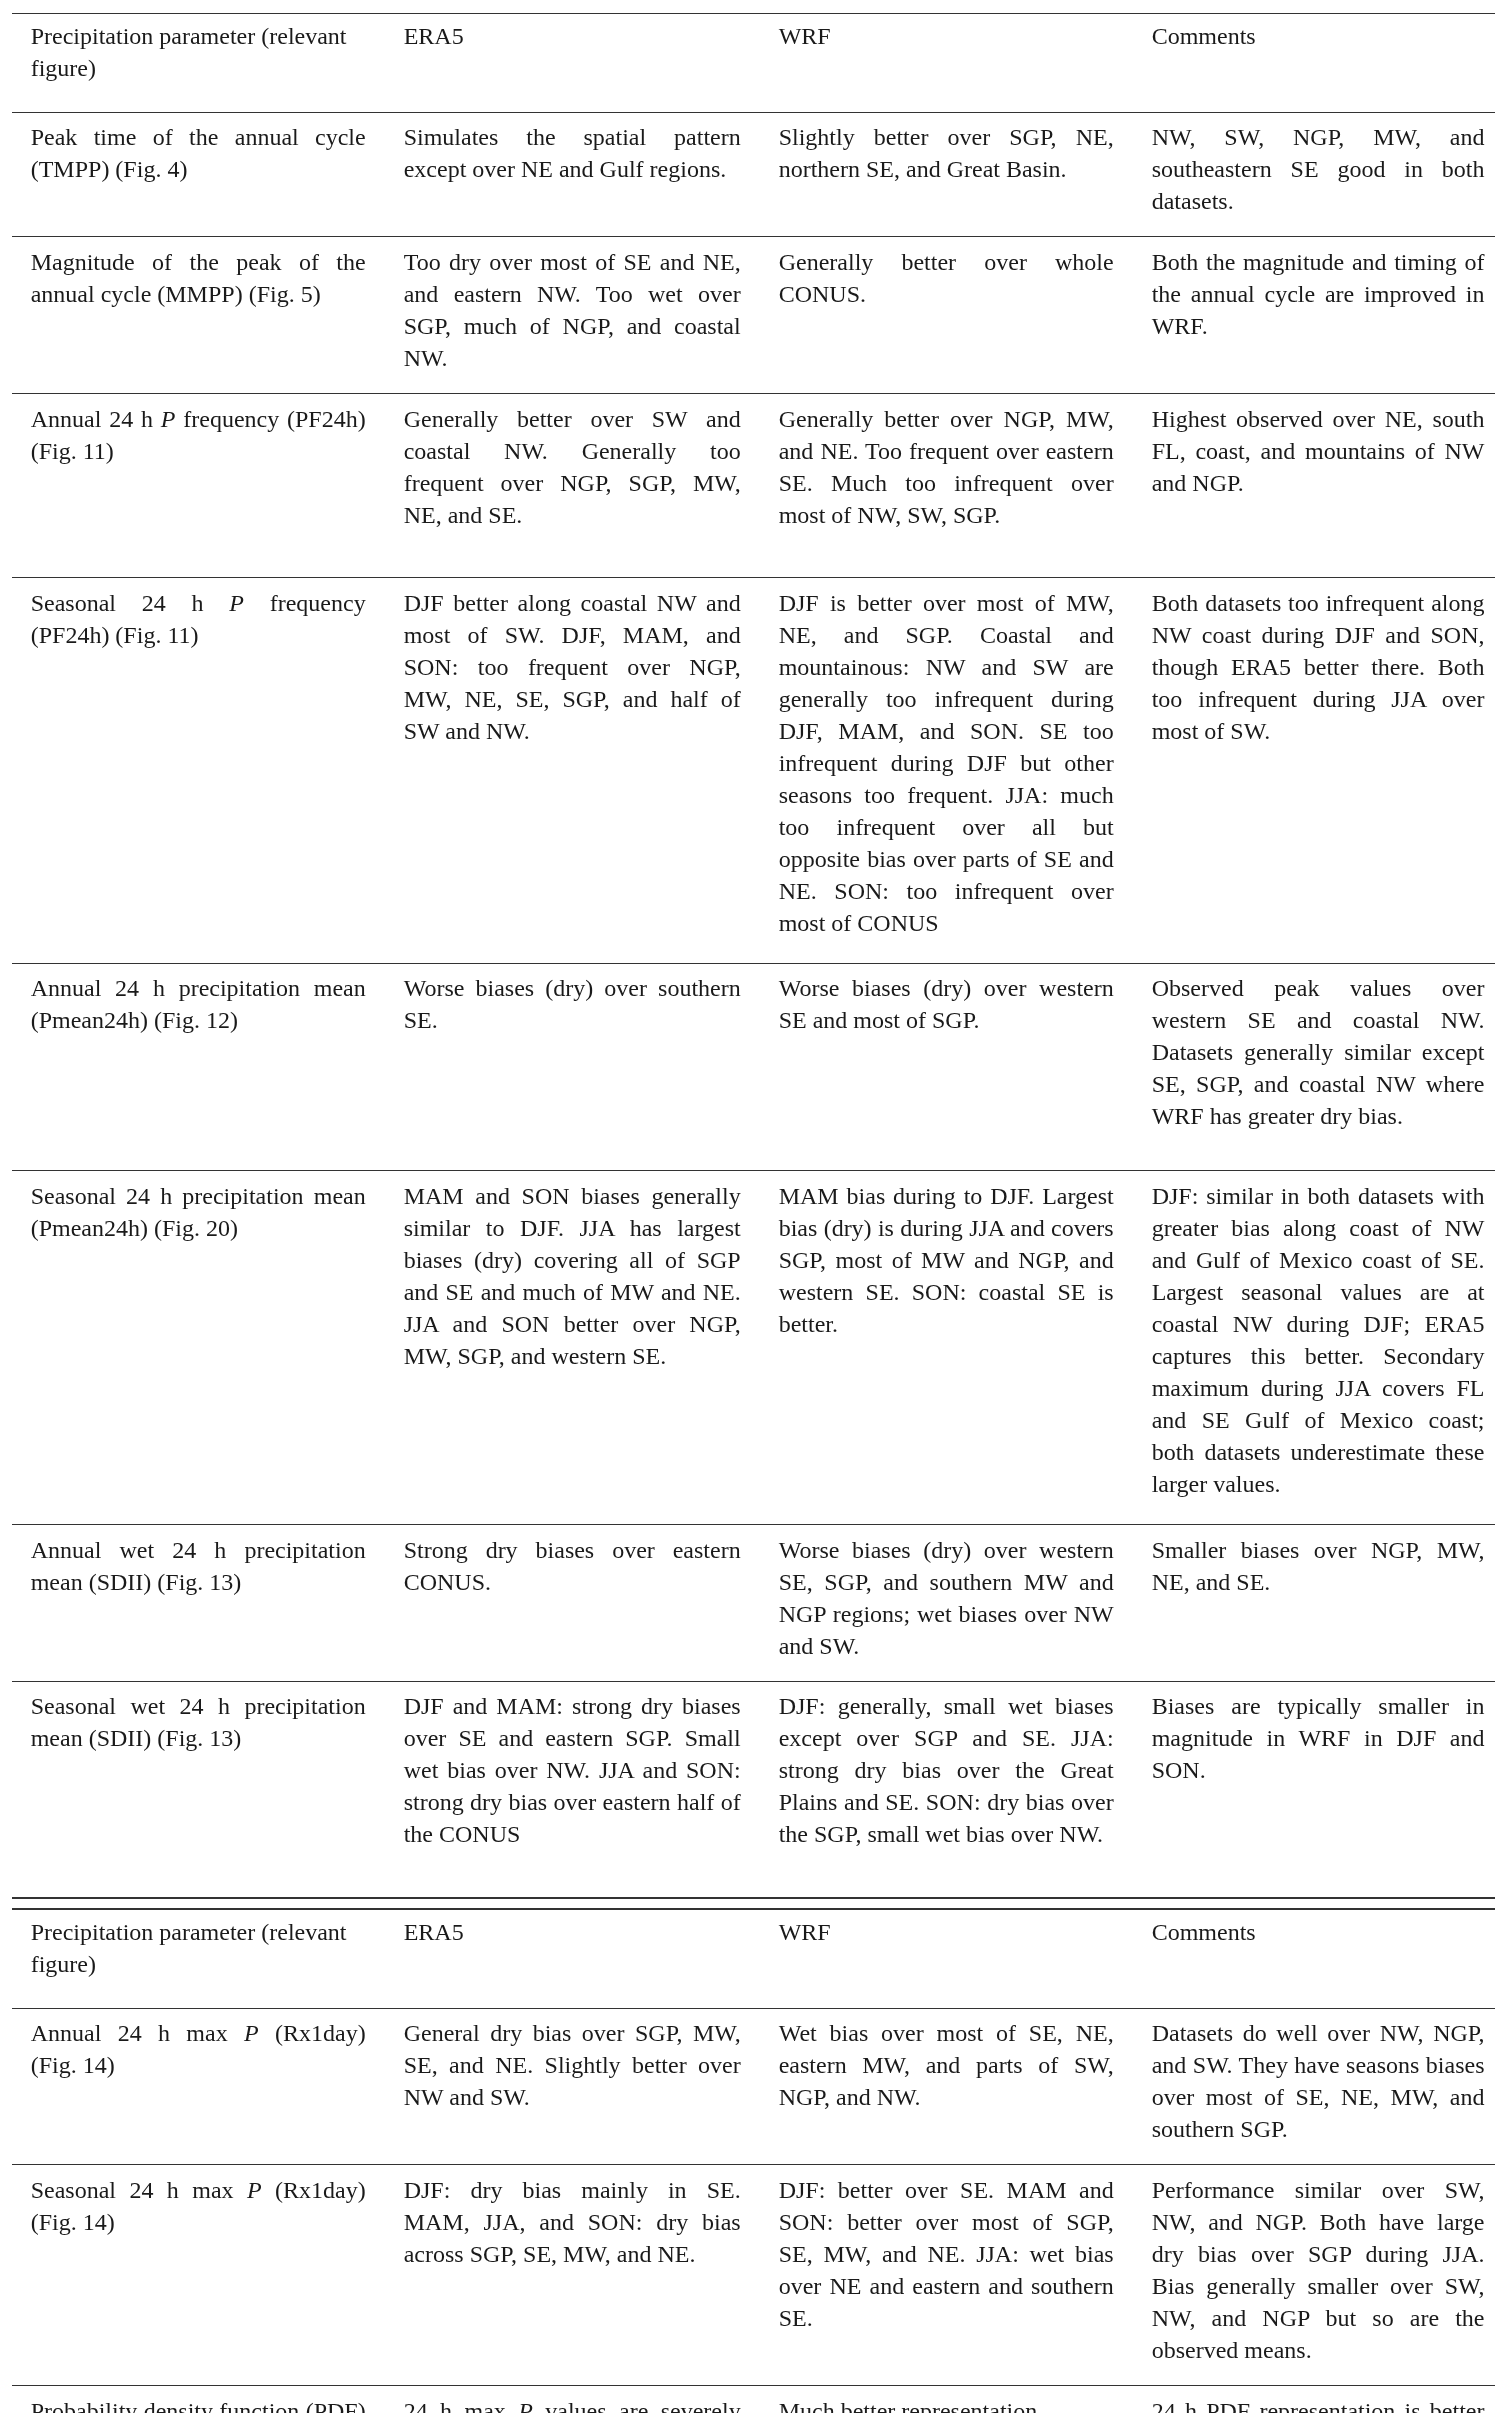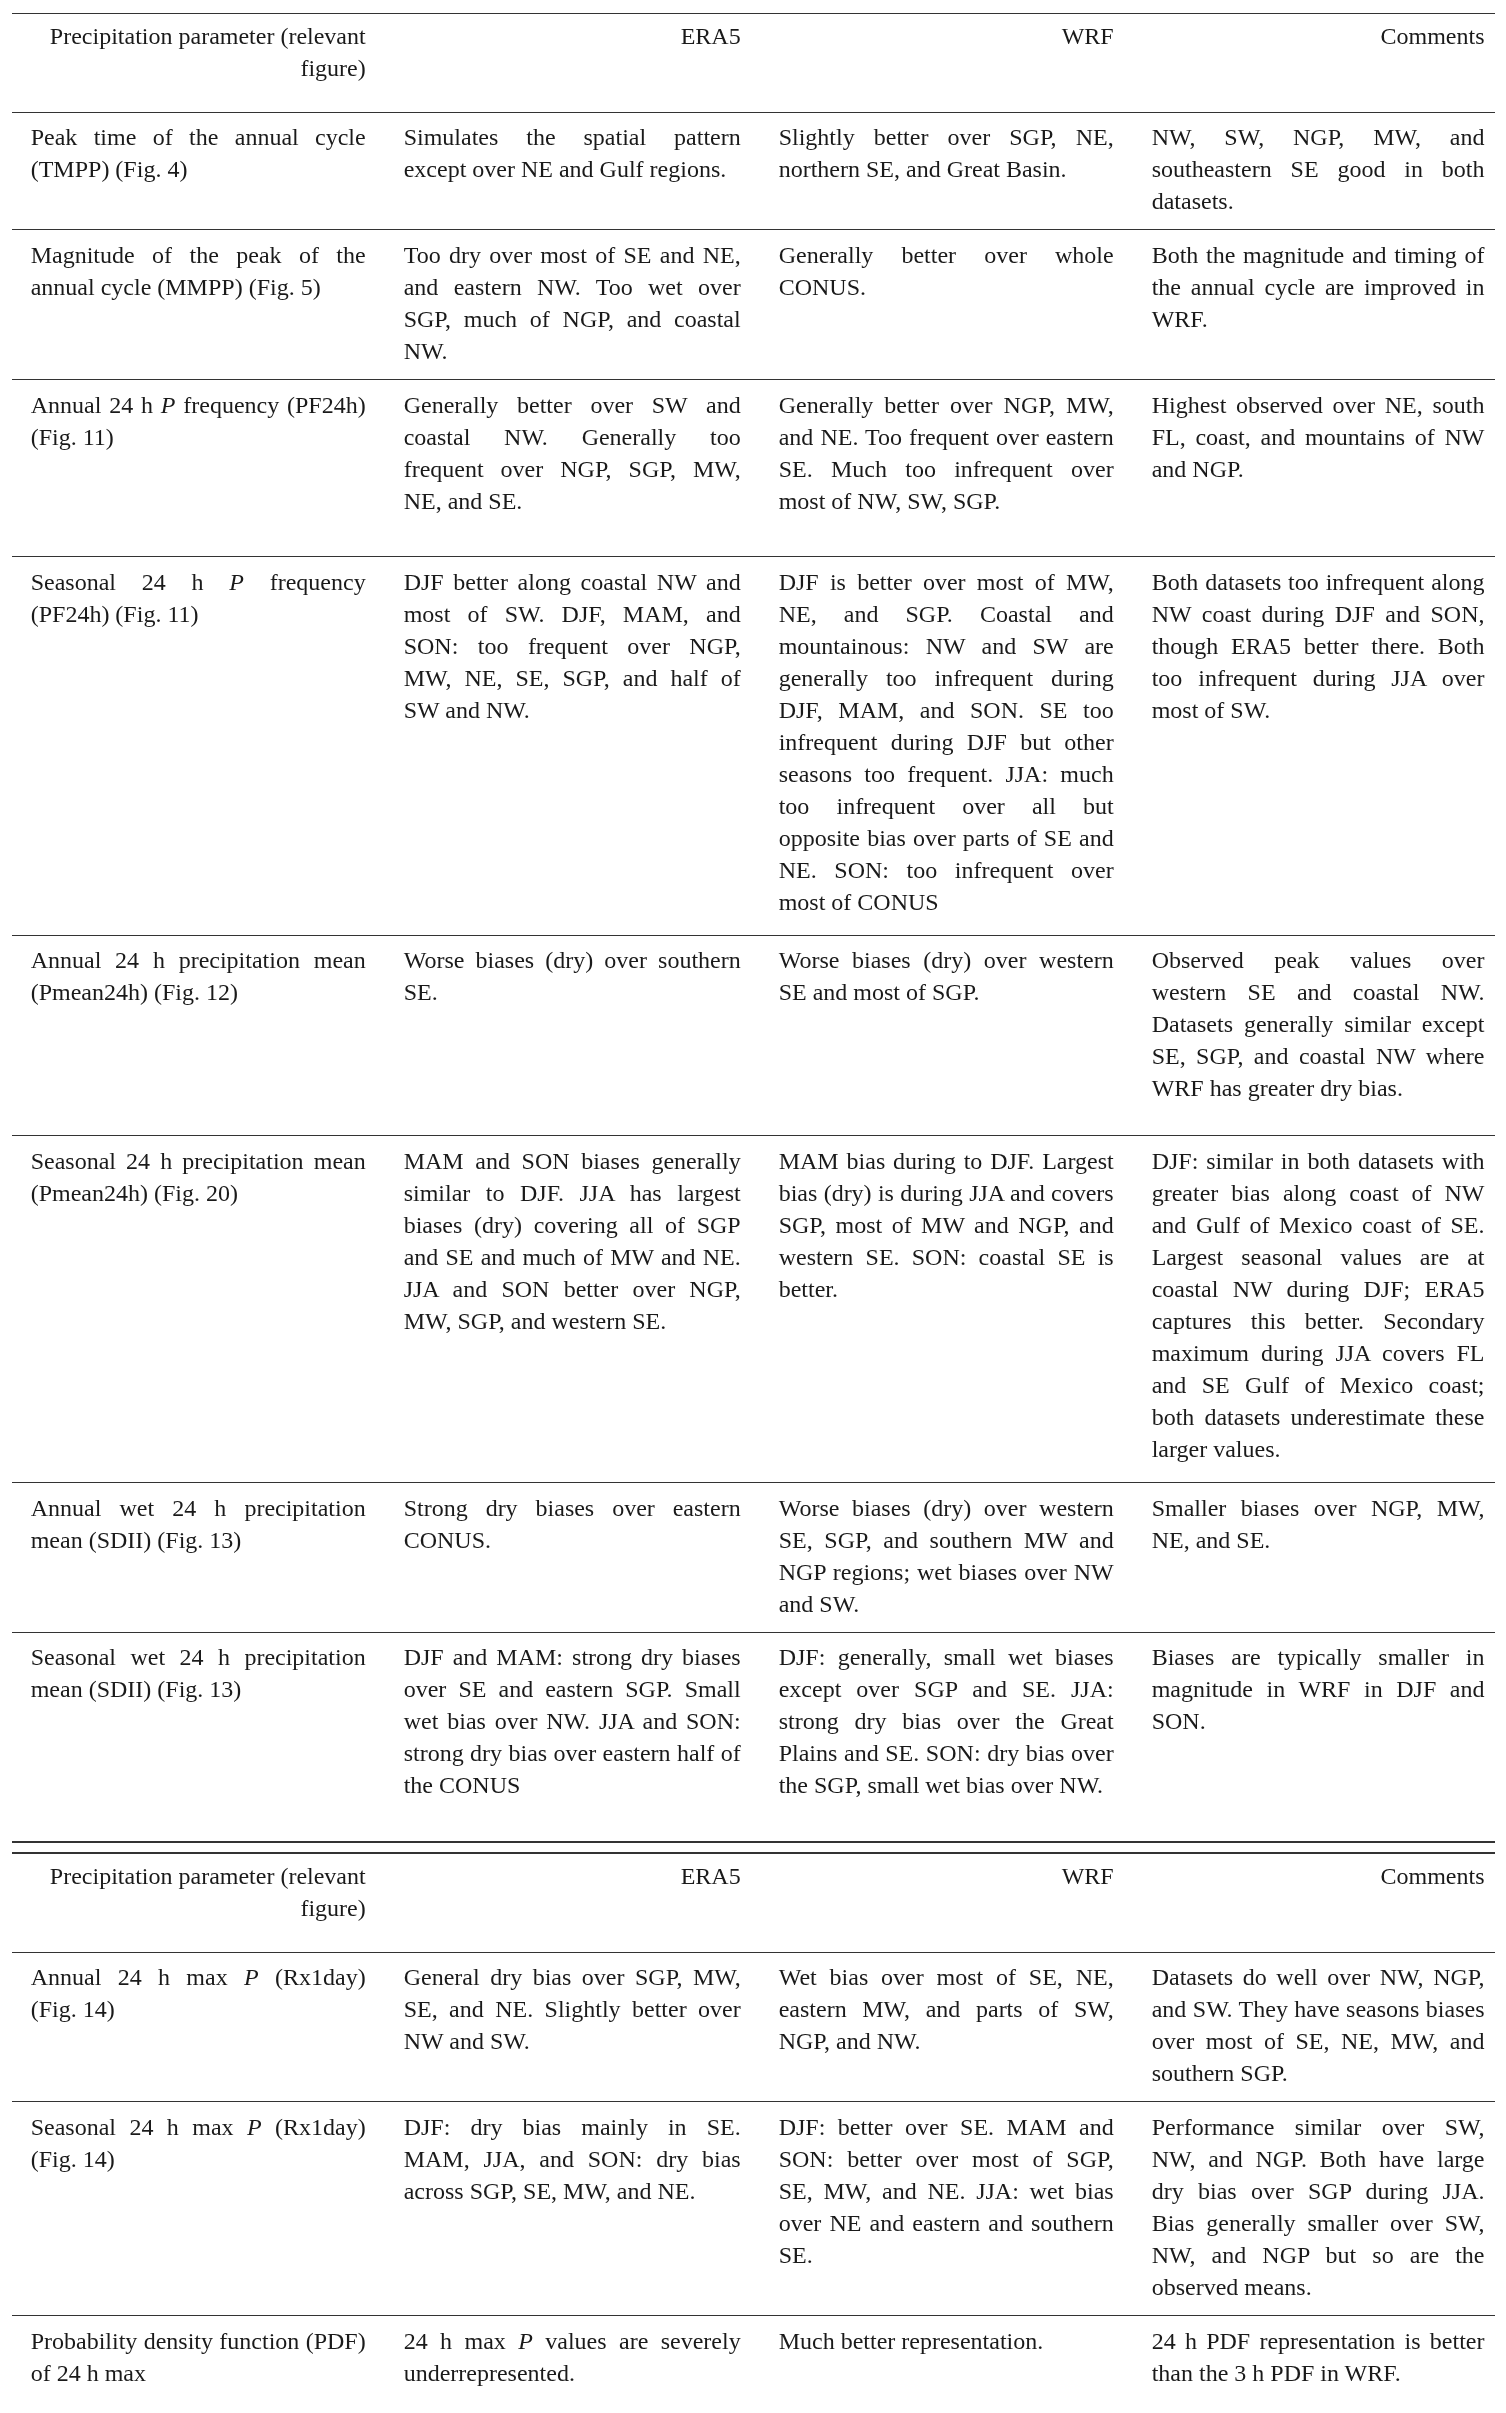--- a/index.html
+++ b/index.html
@@ -20,24 +20,24 @@
     col.c2 { width: 375px; }
     col.c3 { width: 373px; }
     col.c4 { width: 362px; }
     table.tbl td, table.tbl th {
       vertical-align: top;
       text-align: justify;
       font-weight: normal;
       padding: 0 19px 0 19px;
       border-bottom: 1.5px solid #333;
     }
-    table.tbl th { text-align: right; }
+    table.tbl th { text-align: left; }
     table.tbl td.c4, table.tbl th.c4 { padding-right: 10.2px; }
     table.tbl tr.head th { padding-top: 5.8px; padding-bottom: 28px; }
-    table.tbl tr.row td { padding-top: 8.7px; padding-bottom: 12px; }
+    table.tbl tr.row td { padding-top: 8.7px; padding-bottom: 19px; }
     table.first { border-top: 1.8px solid #333; }
     table.first tr:last-child td { border-bottom: 2.2px solid #333; }
     table.second { border-top: 2.2px solid #333; margin-top: 8.7px; }
     table.second tr:last-child td { border-bottom: 1.8px solid #333; }
     .it { font-style: italic; }
     
     tr.h-r1 td { height: 92px; }
     tr.h-r2 td { height: 115px; }
     tr.h-r3 td { height: 155px; }
     tr.h-r4 td { height: 357px; }

